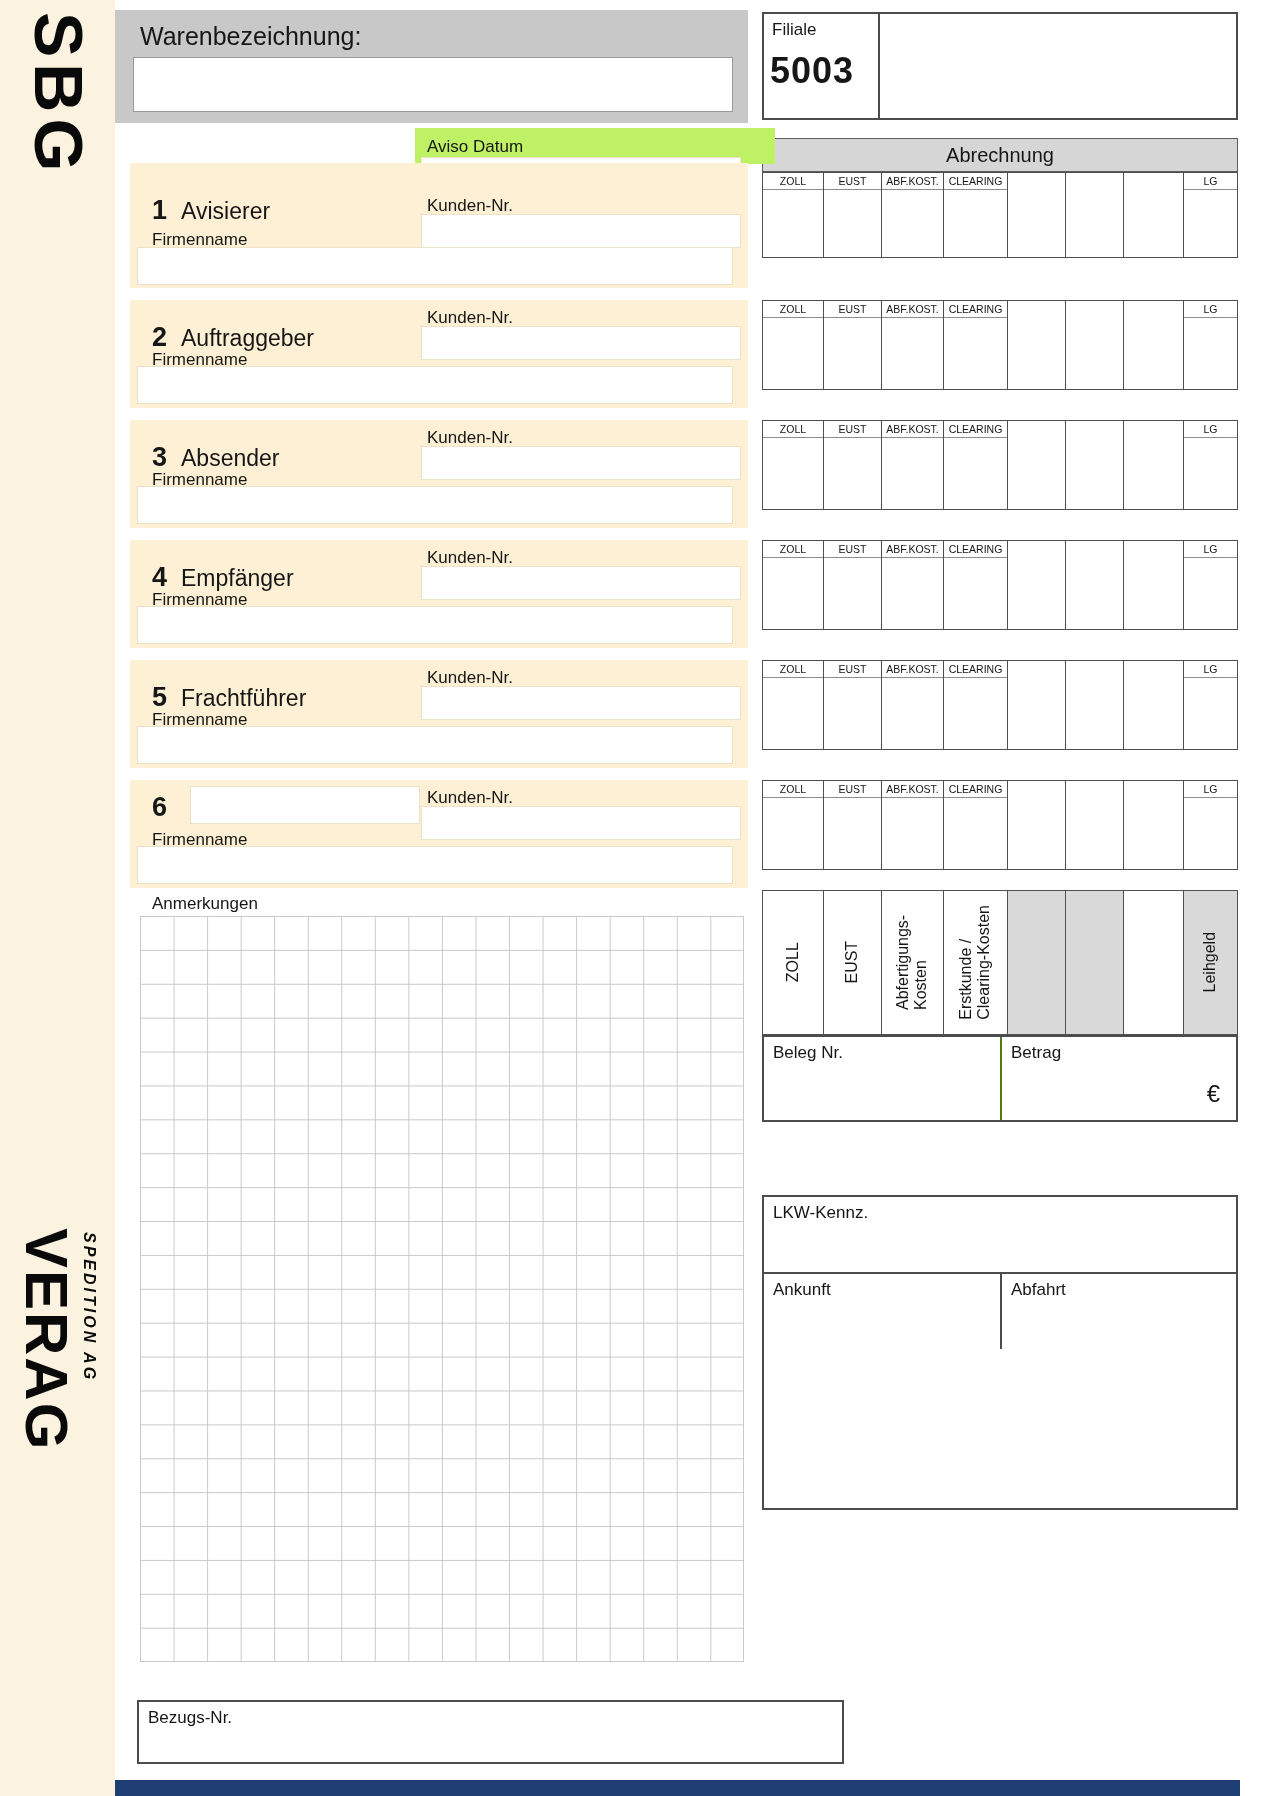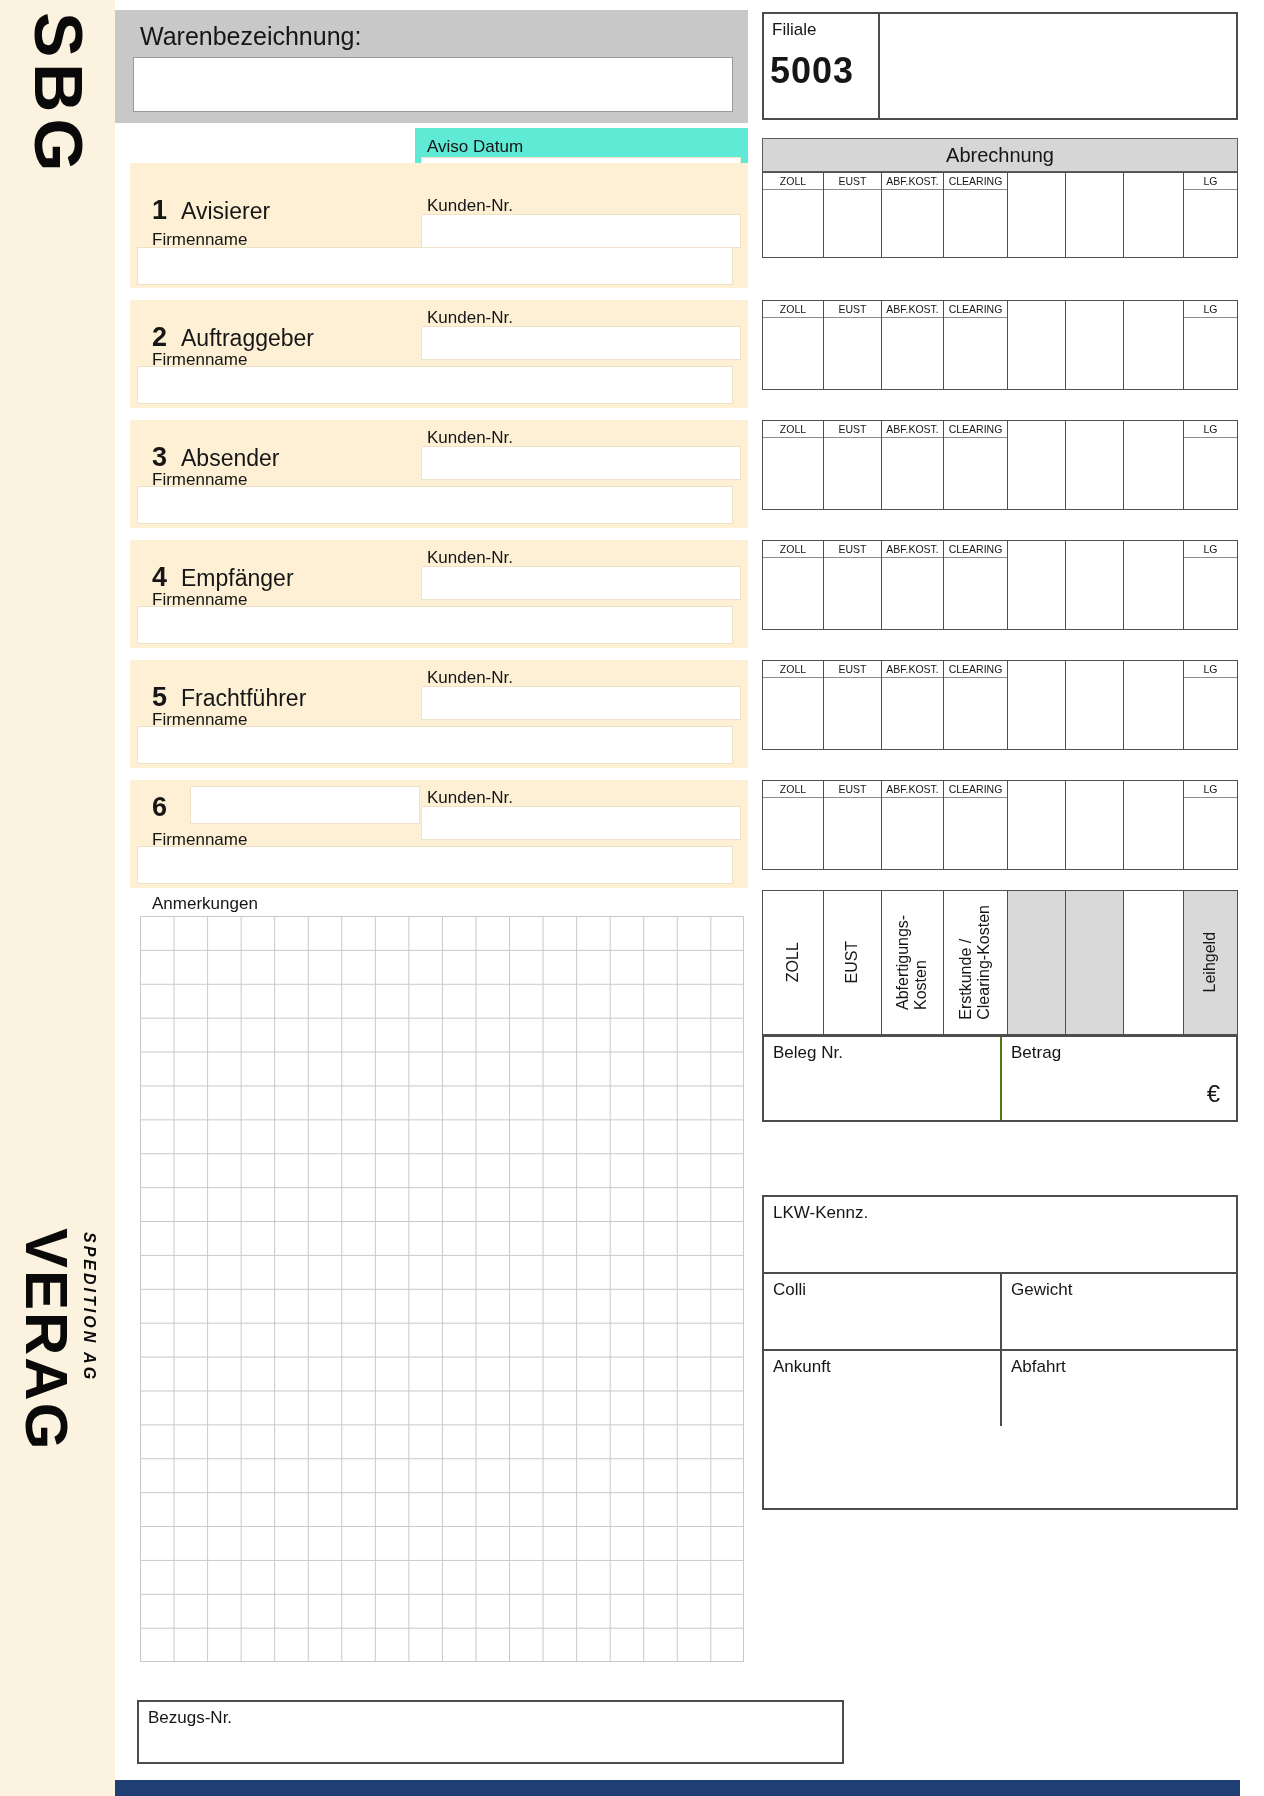--- a/index.html
+++ b/index.html
@@ -62,21 +62,21 @@
 
   
   .beleg-row { position:absolute; left:762px; top:1035px; width:476px; height:87px;
                border:2px solid #4c4c4c; display:flex; background:#fff; }
   .beleg-cell { width:236px; position:relative; }
   .betrag-cell { flex:1; border-left:2px solid #4d7c0f; position:relative; }
   .box-label { position:absolute; left:9px; top:6px; font-size:17px; }
   .euro { position:absolute; right:16px; bottom:12px; font-size:24px; }
 
   
-  .aviso-strip { position:absolute; left:415px; top:128px; width:333px; height:36px; background:#5eead4; }
+  .aviso-strip { position:absolute; left:415px; top:128px; width:360px; height:36px; background:#bef264; }
   .aviso-strip .small-label { position:absolute; left:12px; top:9px; }
   .aviso-input { position:absolute; left:421px; top:157px; width:320px; height:36px;
                  background:#fff; border:1px solid #ede2c6; }
 
   .sec { position:absolute; left:130px; width:618px; background:#fdf0d5; }
   .sec1 { top:163px; height:125px; }
   .sec2 { top:300px; height:108px; }
   .sec3 { top:420px; height:108px; }
   .sec4 { top:540px; height:108px; }
   .sec5 { top:660px; height:108px; }
@@ -430,28 +430,20 @@
     <div class="betrag-cell">
       <span class="box-label">Betrag</span>
       <span class="euro">€</span>
     </div>
   </div>
 
   <div class="lkw-box">
     <div class="lkw-row row-lkw">
       <span class="box-label">LKW-Kennz.</span>
     </div>
-    <div class="lkw-row row-split">
-      <div class="split-cell">
-        <span class="box-label">Colli</span>
-      </div>
-      <div class="split-cell">
-        <span class="box-label">Gewicht</span>
-      </div>
-    </div>
     <div class="lkw-row row-split2">
       <div class="split-cell">
         <span class="box-label">Ankunft</span>
       </div>
       <div class="split-cell">
         <span class="box-label">Abfahrt</span>
       </div>
     </div>
   </div>
 

